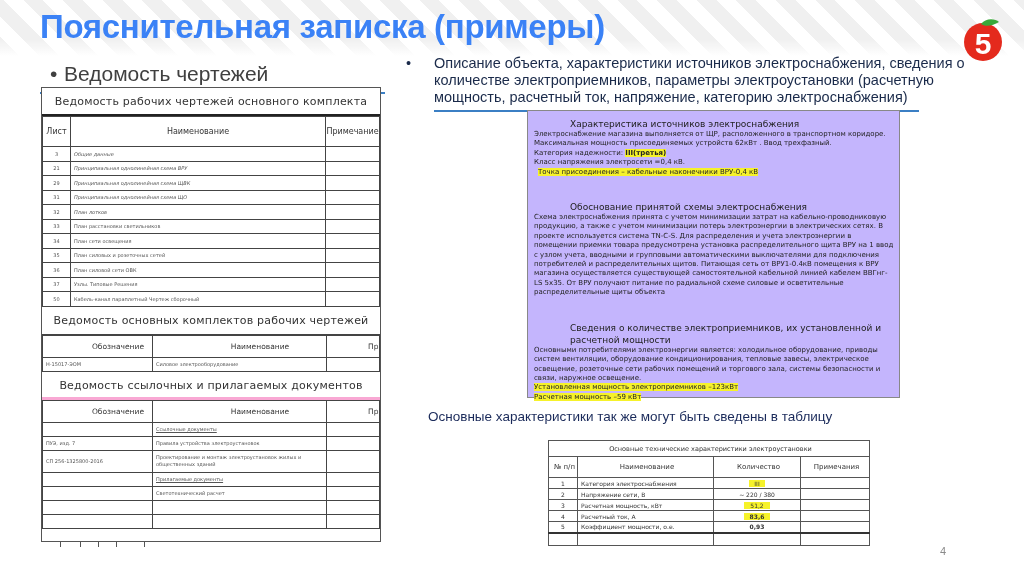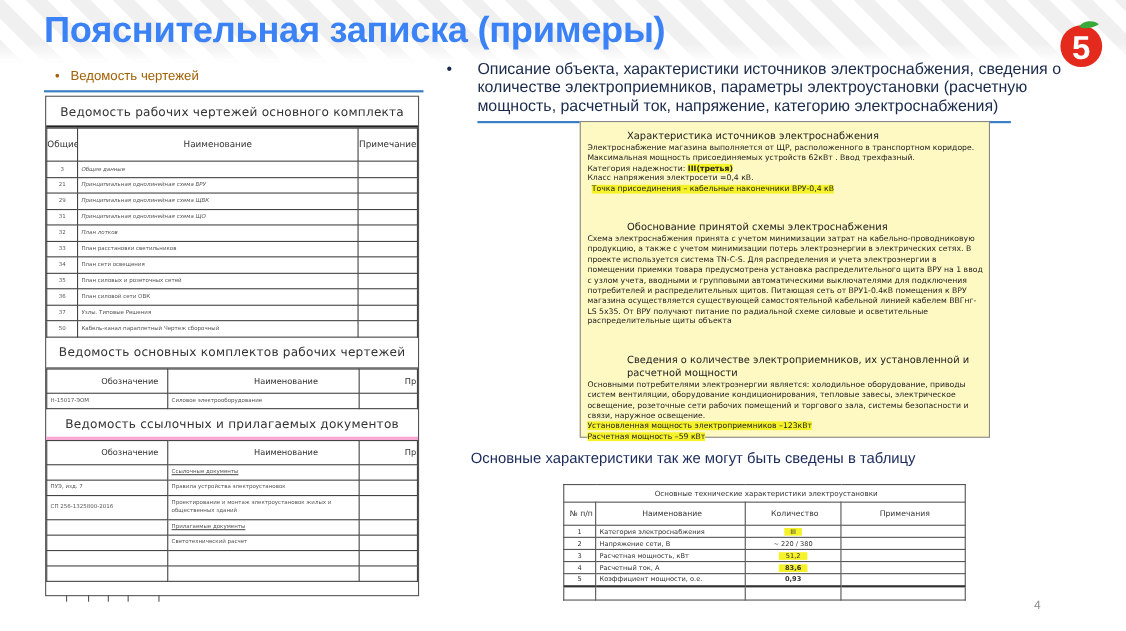--- a/index.html
+++ b/index.html
@@ -19,21 +19,21 @@
 
   .title {
     position: absolute; left: 40px; top: 8px; font-size: 33px; font-weight: bold;
     color: #3b82f6; letter-spacing: -0.3px;
   }
 
   .logo { position: absolute; left: 961px; top: 18px; width: 44px; height: 44px; }
 
   .bullet-left {
     position: absolute; left: 40px; top: 62px; width: 345px;
-    font-size: 12px; color: #a16207;
+    font-size: 21px; color: #404040;
   }
   .bullet-left .rule, .bullet-right .rule {
     height: 2px; background: #3b7fc4; margin-top: 6px;
   }
   .bullet-right {
     position: absolute; left: 420px; top: 55px; width: 575px;
     font-size: 14.5px; line-height: 17px; color: #1a2a4a;
   }
   .bullet-dot { display: inline-block; width: 14px; }
   .bullet-right .text { padding-left: 14px; text-indent: -14px; }
@@ -55,35 +55,35 @@
   .t2 th, .t3 th { font-size: 7.5px; height: 22px; padding-left: 41px; }
   .t2 td, .t3 td { font-size: 5px; height: 14px; padding-left: 3px; color: #555; }
   .t3 td.two { height: 22px; white-space: normal; line-height: 7px; }
   .t3 td.u { text-decoration: underline; }
   .sheet .ticks { position: absolute; left: 0; bottom: -8px; height: 8px; width: 120px; }
   .sheet .ticks span { position: absolute; top: 0; width: 1px; height: 6px; background: #555; }
 
   
   .doc {
     position: absolute; left: 527px; top: 110px; width: 373px; height: 288px;
-    border: 1px solid #888; background: #fef9c3;
+    border: 1px solid #888; background: #c4b5fd;
     font-family: "DejaVu Sans", sans-serif; color: #222;
     padding: 5px 4px 0 6px; font-size: 7px; line-height: 9.4px;
   }
   .doc .h { font-size: 9px; line-height: 12px; padding-left: 36px; color: #222; margin-top: 2px; }
   .doc .h2 { margin-top: 24px; }
   .doc p { margin: 0; }
   .hl { background: #f6f22a; }
 
   .subcap {
     position: absolute; left: 428px; top: 409px; font-size: 13.5px; color: #1a2a5a;
   }
 
   .techtbl {
-    position: absolute; left: 512px; top: 440px; width: 366px;
+    position: absolute; left: 548px; top: 440px; width: 322px;
     border-collapse: collapse; table-layout: fixed;
     font-family: "DejaVu Sans", sans-serif; font-size: 6px; color: #333;
   }
   .techtbl td, .techtbl th { border: 1px solid #555; font-weight: normal; height: 11px; padding-left: 3px; white-space: nowrap; overflow: hidden; }
   .techtbl .cap { text-align: center; height: 16px; font-size: 6.5px; }
   .techtbl .hdr th { height: 21px; text-align: center; font-size: 7px; }
   .techtbl td.c { text-align: center; padding-left: 0; }
   .techtbl tr.last td { height: 13px; border-top: 2px solid #333; }
 
   .page-num { position: absolute; left: 940px; top: 545px; font-size: 11px; color: #8a8a8a; }
@@ -116,21 +116,21 @@
 <div class="sheet">
   <div class="cap">Ведомость рабочих чертежей основного комплекта</div>
   <table class="t1">
     <colgroup>
         <col style="width:28px">
         <col style="width:255px">
         <col>
       </colgroup>
     <tbody>
         <tr>
-      <th>Общие</th>
+      <th>Лист</th>
       <th>Наименование</th>
       <th>Примечание</th>
     </tr>
     <tr>
           <td class="num">3</td>
           <td>Общие данные</td>
           <td></td>
         </tr>
     <tr>
           <td class="num">21</td>

